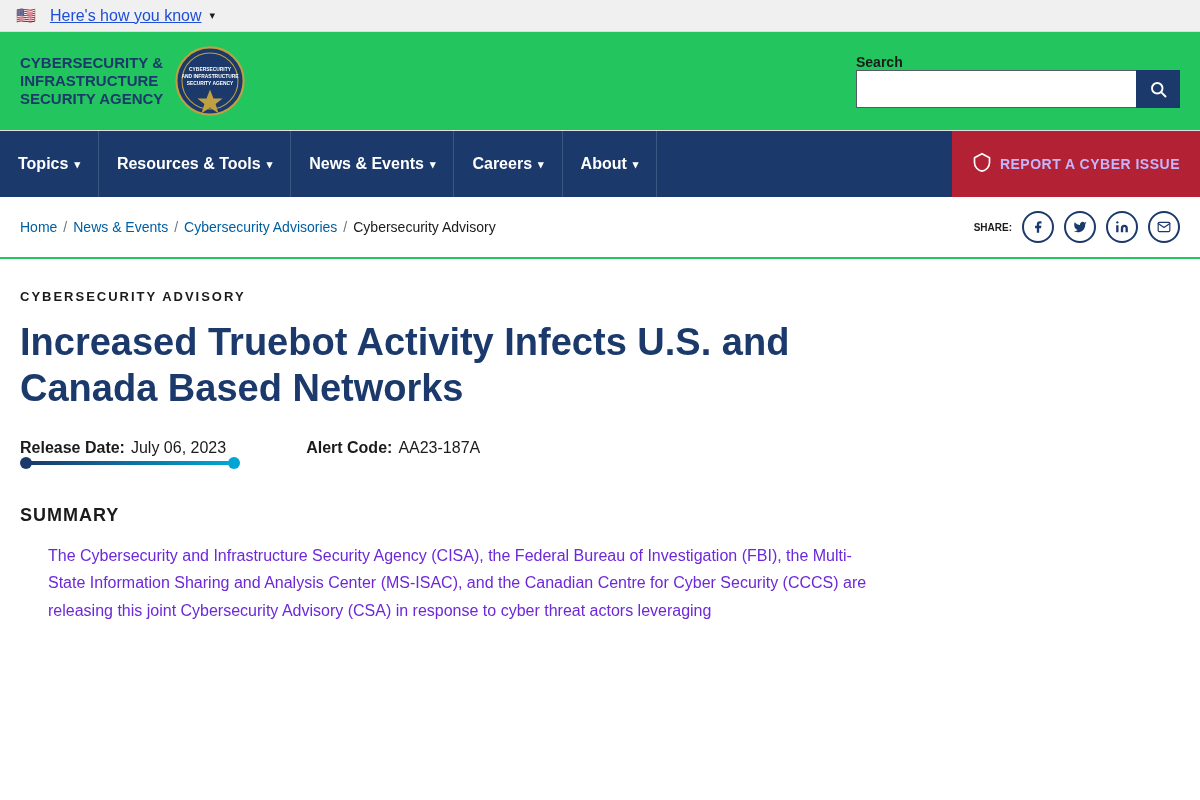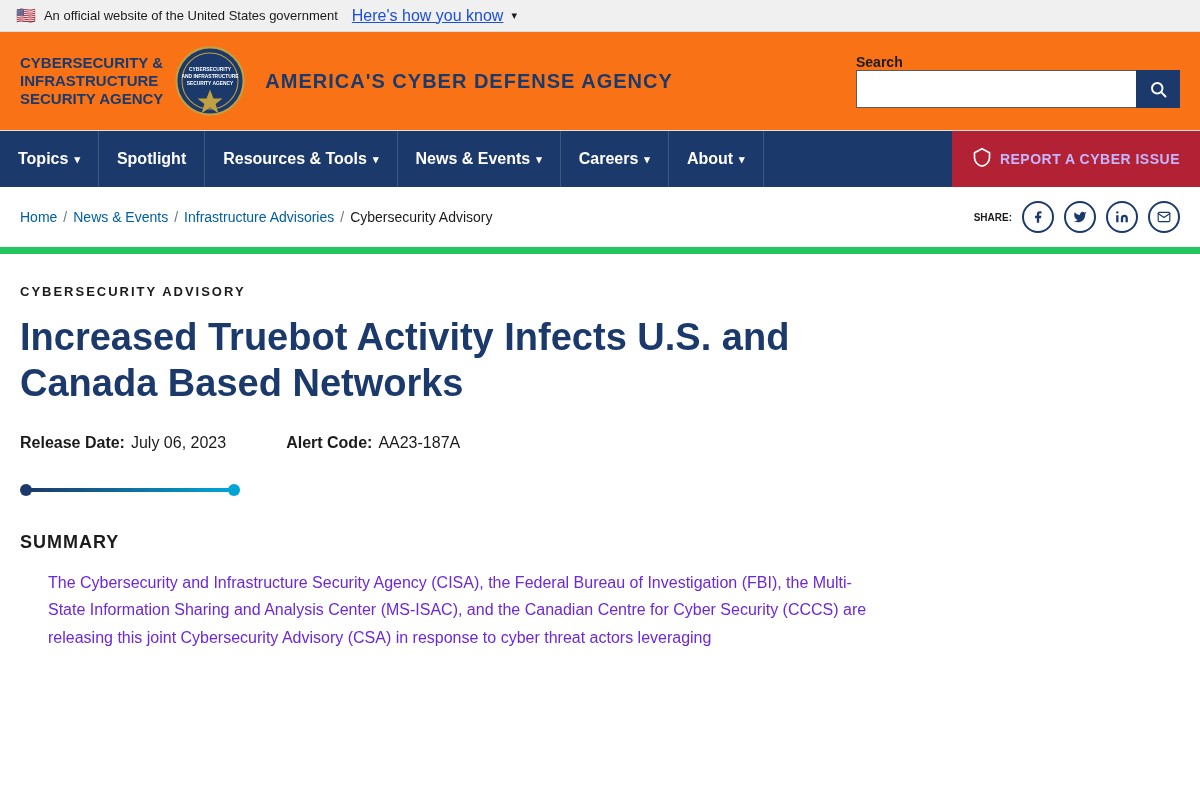--- a/index.html
+++ b/index.html
@@ -21,21 +21,21 @@
       color: #1d4ed8;
       cursor: pointer;
       text-decoration: underline;
       margin-left: 6px;
       font-size: 16px;
     }
     .gov-banner .chevron { font-size: 11px; }
 
     
     .site-header {
-      background: #f97316;
+      background: #22c55e;
       padding: 14px 20px;
       display: flex;
       align-items: center;
       justify-content: space-between;
       border-bottom: 1px solid #e0e0e0;
     }
     .logo-area {
       display: flex;
       align-items: center;
       gap: 12px;
@@ -95,21 +95,21 @@
       justify-content: center;
       color: #fff;
       font-size: 18px;
     }
 
     
     .main-nav {
       background: #1b3a6b;
       display: flex;
       align-items: stretch;
-      height: 56px;
+      height: 66px;
     }
     .nav-items {
       display: flex;
       align-items: stretch;
       flex: 1;
       list-style: none;
     }
     .nav-item {
       display: flex;
       align-items: center;
@@ -141,21 +141,21 @@
     .shield-icon-btn {
       font-size: 18px;
     }
 
     
     .breadcrumb-bar {
       padding: 14px 20px;
       display: flex;
       align-items: center;
       justify-content: space-between;
-      border-bottom: 7px solid #22c55e;
+      border-bottom: 2px solid #22c55e;
     }
     .breadcrumb {
       display: flex;
       align-items: center;
       gap: 6px;
       font-size: 14px;
     }
     .breadcrumb a {
       color: #005ea2;
       text-decoration: none;
@@ -203,22 +203,21 @@
     }
     .advisory-title {
       font-size: 38px;
       font-weight: 700;
       color: #1b3a6b;
       line-height: 1.2;
       margin-bottom: 28px;
     }
     .meta-row {
       display: flex;
-      gap: 60px;
-      margin-bottom: 32px;
+      gap: 80px;
       font-size: 16px;
     }
     .meta-item { display: flex; gap: 6px; align-items: center; }
     .meta-label { font-weight: 700; color: #1b1b1b; }
     .meta-value { color: #1b1b1b; }
 
     
     .divider-deco {
       display: flex;
       align-items: center;
@@ -262,21 +261,20 @@
       line-height: 1.7;
       color: #6d28d9;
       margin-left: 28px;
     }
   </style>
 </head>
 <body>
 
 <div class="gov-banner">
   <span class="flag">🇺🇸</span>
-  <span>An official website of the United States government</span>
   <span class="how-know">Here's how you know</span>
   <span class="chevron">▾</span>
 </div>
 
 <header class="site-header">
   <div class="logo-area">
 
     <div>
       <div class="logo-text">
         <div>CYBERSECURITY &amp;</div>
@@ -286,44 +284,40 @@
     </div>
 
     <svg class="logo-seal" viewBox="0 0 100 100" xmlns="http://www.w3.org/2000/svg">
       <circle cx="50" cy="50" r="48" fill="#1b3a6b" stroke="#c0a040" stroke-width="3"></circle>
       <circle cx="50" cy="50" r="40" fill="none" stroke="#c0a040" stroke-width="1.5"></circle>
       <text x="50" y="36" text-anchor="middle" fill="#fff" font-size="7" font-weight="bold">CYBERSECURITY</text>
       <text x="50" y="46" text-anchor="middle" fill="#fff" font-size="7" font-weight="bold">AND INFRASTRUCTURE</text>
       <text x="50" y="56" text-anchor="middle" fill="#fff" font-size="7" font-weight="bold">SECURITY AGENCY</text>
       <polygon points="50,62 55,75 68,75 58,83 62,96 50,88 38,96 42,83 32,75 45,75" fill="#c0a040"></polygon>
     </svg>
-    <div class="agency-tagline">AMERICA'S CYBER DEFENSE AGENCY</div>
   </div>
   <div class="search-area">
     <span class="search-label">Search</span>
     <div class="search-row">
       <input class="search-input" type="text" placeholder="" style="">
       <button class="search-btn">
         <svg width="18" height="18" viewBox="0 0 24 24" fill="none" stroke="white" stroke-width="2.5" stroke-linecap="round">
           <circle cx="11" cy="11" r="7"></circle>
           <line x1="16.5" y1="16.5" x2="22" y2="22"></line>
         </svg>
       </button>
     </div>
   </div>
 </header>
 
 <nav class="main-nav">
   <ul class="nav-items">
     <li class="nav-item">
       <span>Topics</span>
       <span class="nav-chevron">▾</span>
-    </li>
-    <li class="nav-item">
-      <span>Spotlight</span>
     </li>
     <li class="nav-item">
       <span>Resources &amp; Tools</span>
       <span class="nav-chevron">▾</span>
     </li>
     <li class="nav-item">
       <span>News &amp; Events</span>
       <span class="nav-chevron">▾</span>
     </li>
     <li class="nav-item">
@@ -344,21 +338,21 @@
     <span>REPORT A CYBER ISSUE</span>
   </button>
 </nav>
 
 <div class="breadcrumb-bar">
   <nav class="breadcrumb" aria-label="Breadcrumb">
     <a href="#">Home</a>
     <span class="breadcrumb-sep">/</span>
     <a href="#">News &amp; Events</a>
     <span class="breadcrumb-sep">/</span>
-    <a href="#">Infrastructure Advisories</a>
+    <a href="#">Cybersecurity Advisories</a>
     <span class="breadcrumb-sep">/</span>
     <span class="breadcrumb-current">Cybersecurity Advisory</span>
   </nav>
   <div class="share-area">
     <span>SHARE:</span>
     <div class="share-icons">
       <a class="share-icon-btn" href="#" title="Share on Facebook">
         <svg width="14" height="14" viewBox="0 0 24 24" fill="#1b3a6b">
             <path d="M18 2h-3a5 5 0 0 0-5 5v3H7v4h3v8h4v-8h3l1-4h-4V7a1 1 0 0 1 1-1h3z"></path>
           </svg>

